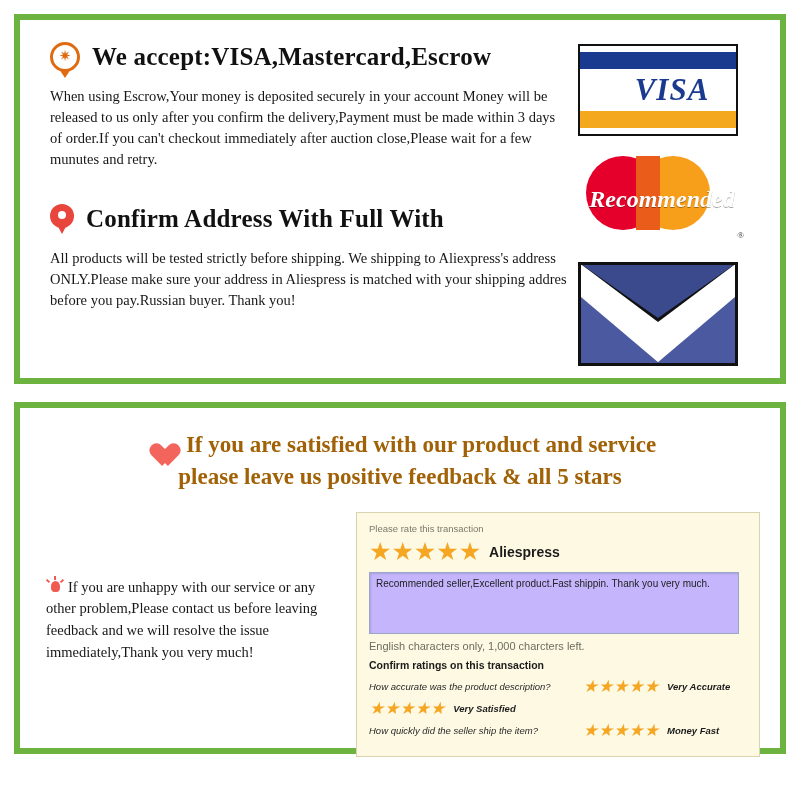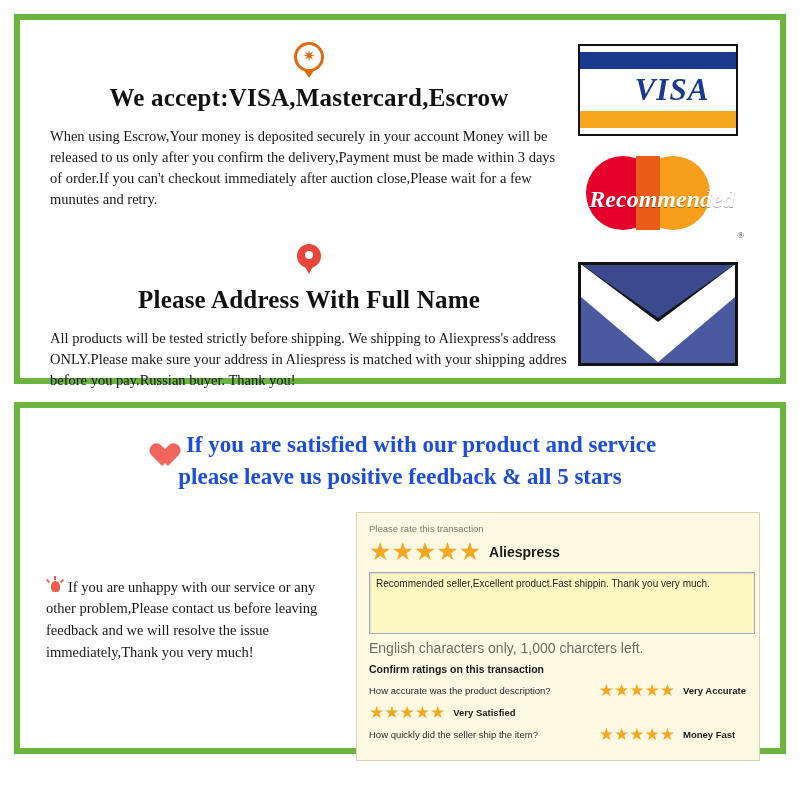--- a/index.html
+++ b/index.html
@@ -56,21 +56,20 @@
     width: 180px;
     flex: 0 0 180px;
     padding-top: 6px;
   }
 
   .head-row {
     display: flex;
     align-items: center;
     gap: 12px;
     margin: 4px 0 14px 8px;
-    flex-direction: column;
   }
   .head-title {
     font-family: "Liberation Serif", serif;
     font-size: 25px;
     font-weight: 700;
     letter-spacing: .2px;
     color: #111;
     white-space: nowrap;
   }
 
@@ -278,21 +277,21 @@
   .fb-line1 {
     display: flex;
     align-items: center;
     justify-content: center;
     gap: 14px;
   }
   .fb-title {
     font-family: "Liberation Serif", serif;
     font-size: 23px;
     font-weight: 700;
-    color: #1d4ed8;
+    color: #a16207;
   }
   .icon-heart {
     width: 28px; height: 26px;
     position: relative;
     flex: 0 0 auto;
   }
   .icon-heart::before,
   .icon-heart::after {
     content: "";
     position: absolute;
@@ -342,21 +341,21 @@
     left: 8px; top: -1px;
   }
   .icon-bulb .ray.l { transform: rotate(-45deg); left: 1px; top: 2px; }
   .icon-bulb .ray.r { transform: rotate(45deg); left: 15px; top: 2px; }
 
   
   .rate-card {
     flex: 1 1 auto;
     background: #fdf9e3;
     border: 1px solid #d9d3b0;
-    padding: 10px 4px 12px 12px;
+    padding: 10px 20px 12px 12px;
     box-sizing: border-box;
     font-family: "Liberation Sans", sans-serif;
   }
   .rate-card .rc-label {
     font-size: 9.5px;
     color: #7a7a6a;
     margin-bottom: 5px;
   }
   .stars-row {
     display: flex;
@@ -371,46 +370,47 @@
     font-size: 25px;
     line-height: 1;
   }
   .stars.small { font-size: 17px; }
   .rc-excellent {
     font-size: 14px;
     font-weight: 700;
     color: #1b1b1b;
   }
   .rc-textarea {
-    background: #fef9c3;
+    background: #c4b5fd;
     border: 1px solid #9aa7c7;
     box-shadow: inset 1px 1px 2px rgba(0,0,0,.12);
     height: 52px;
     padding: 4px 6px;
     font-size: 10px;
     line-height: 1.35;
     color: #222;
     margin-bottom: 6px;
   }
   .rc-hint {
-    font-size: 14px;
+    font-size: 11px;
     color: #6d6d5e;
     margin-bottom: 7px;
   }
   .rc-sub {
     font-size: 10.5px;
     font-weight: 700;
     color: #1b1b1b;
     margin-bottom: 7px;
   }
   .rc-row {
     display: flex;
     align-items: center;
     margin-bottom: 5px;
     gap: 8px;
+    font-style: italic;
   }
   .rc-q {
     font-size: 9.5px;
     color: #2a2a2a;
     flex: 1 1 auto;
   }
   .rc-val {
     font-size: 9.5px;
     font-weight: 700;
     color: #1b1b1b;
@@ -433,21 +433,21 @@
         </div>
 
         <p class="body-text">When using Escrow,Your money is deposited securely in your account Money will be released to us only after you confirm the delivery,Payment must be made within 3 days of order.If you can't checkout immediately after auction close,Please wait for a few munutes and retry.</p>
 
         <div class="head-row" style="margin-top:34px;">
           <span class="icon-pin">
             <span class="pin-tip"></span>
             <span class="pin-head"></span>
             <span class="pin-dot"></span>
           </span>
-          <span class="head-title">Please Address With Full Name</span>
+          <span class="head-title">Confirm Address With Full With</span>
         </div>
 
         <p class="body-text">All products will be tested strictly before shipping. We shipping to Aliexpress's address ONLY.Please make sure your address in Aliespress is matched with your shipping addres before you pay.Russian buyer. Thank you!</p>
       </div>
 
       <div class="pay-right">
         <div class="visa">
           <span class="band-blue"></span>
           <span class="band-gold"></span>
           <span class="visa-word">VISA</span>

